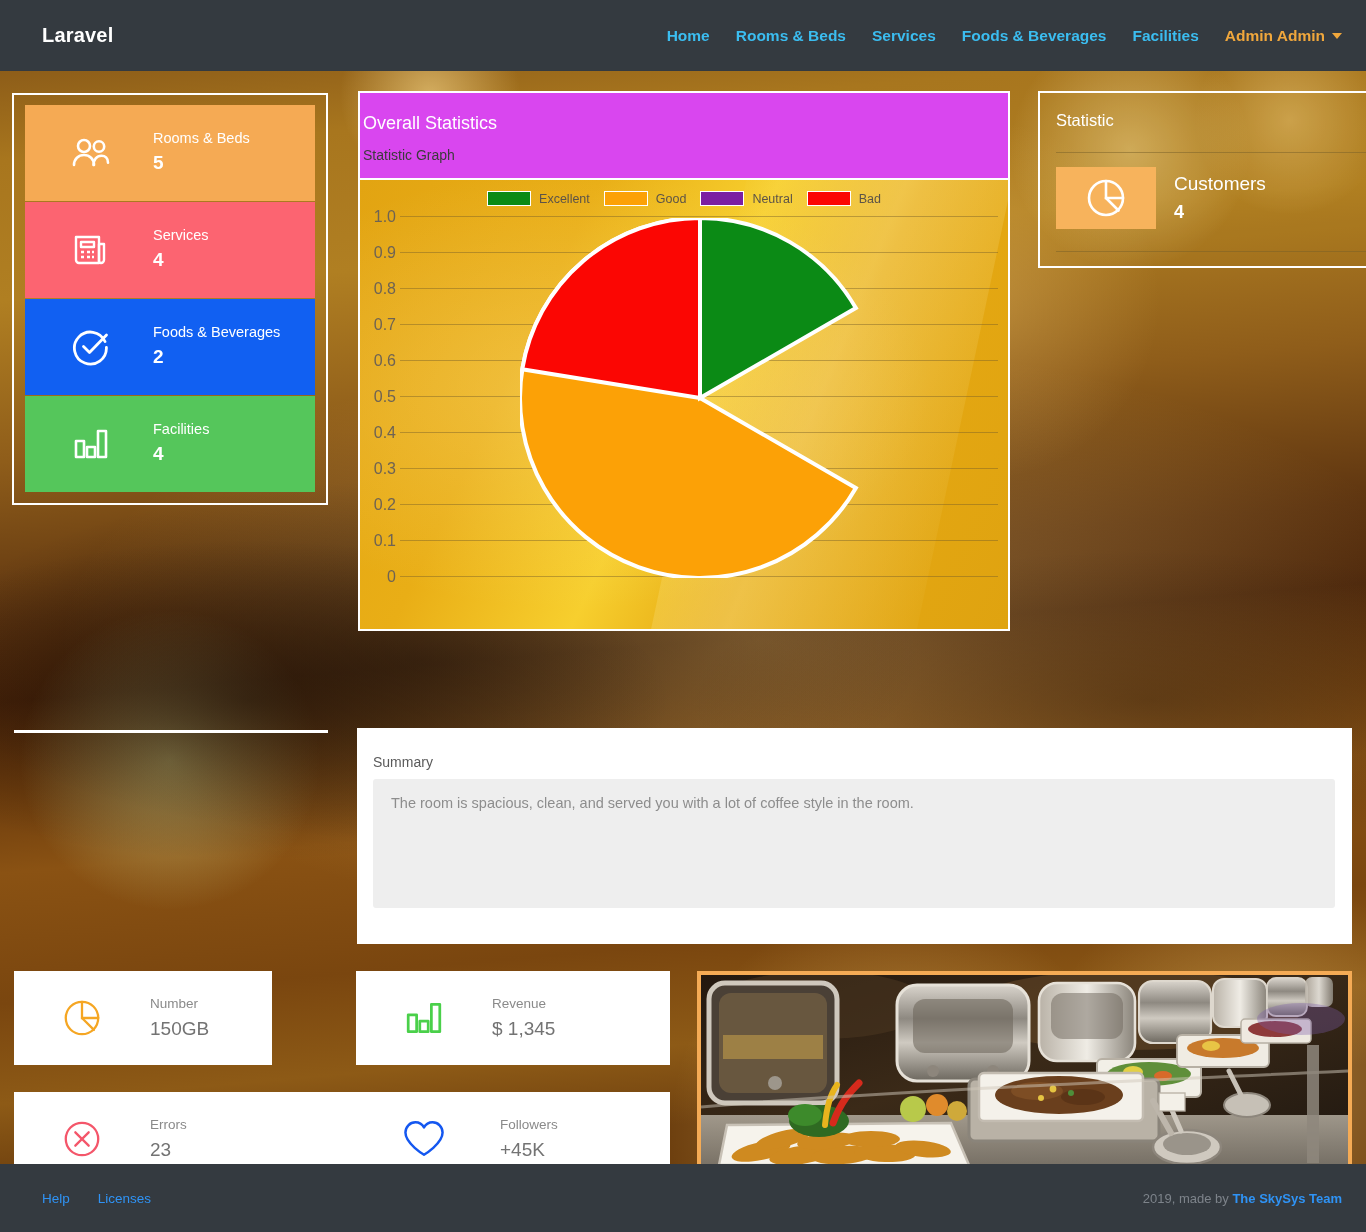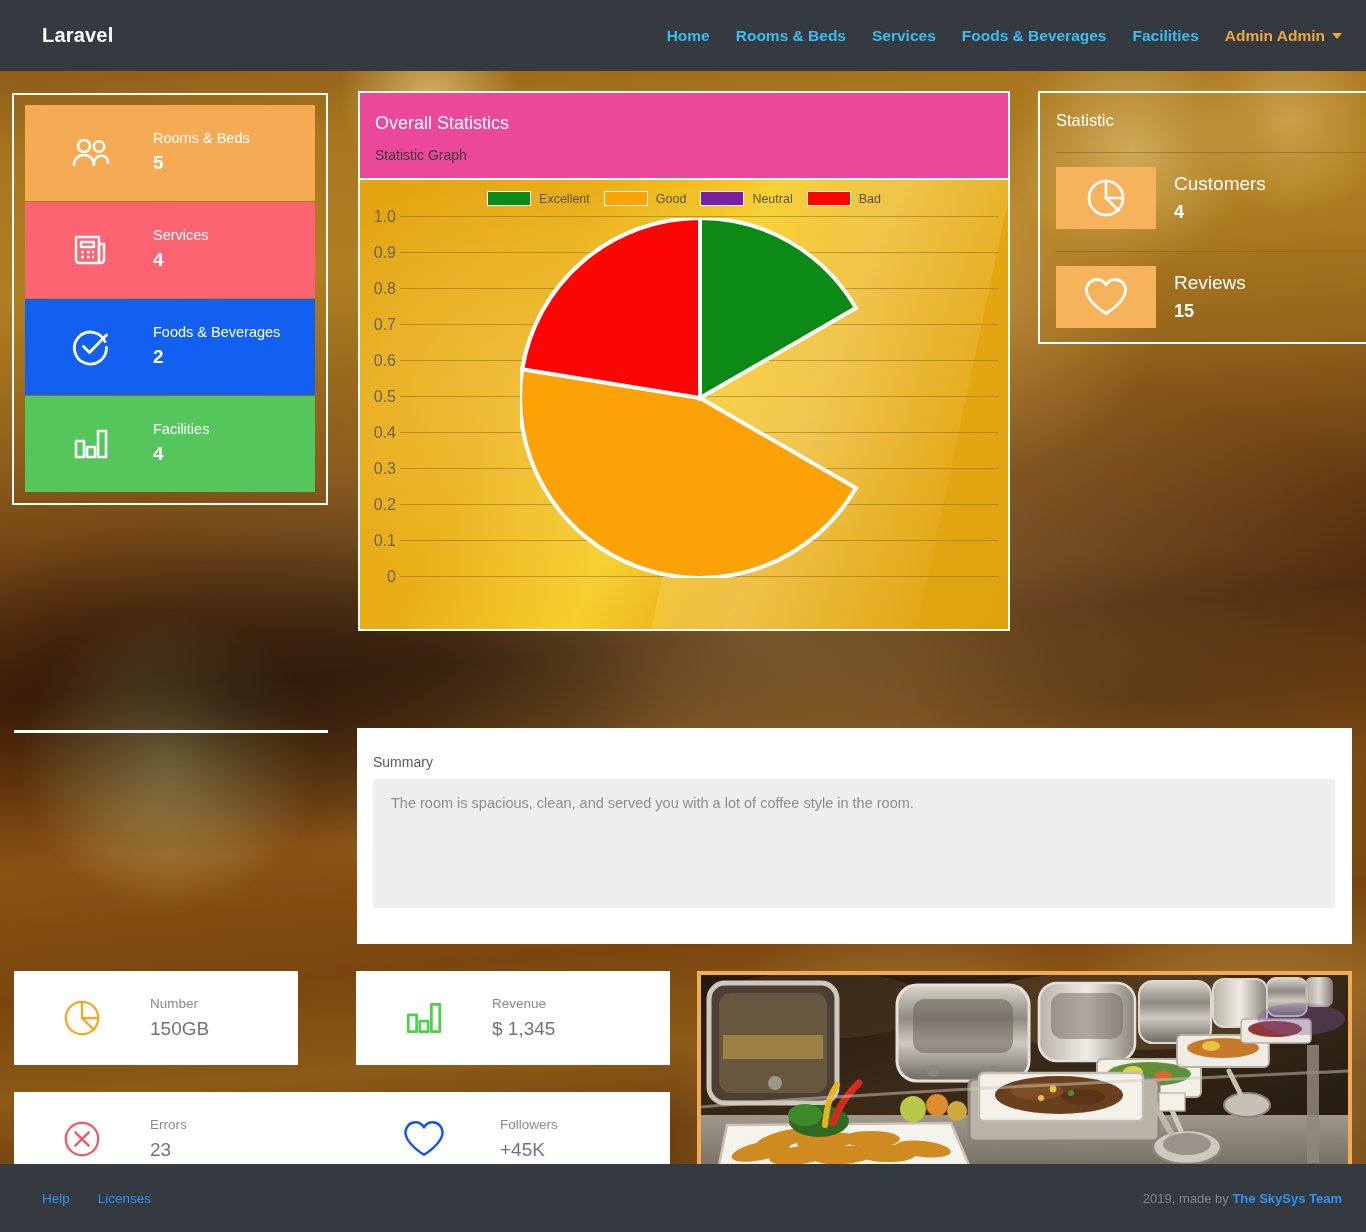--- a/index.html
+++ b/index.html
@@ -136,22 +136,22 @@
   .qs-value { font-size: 19px; font-weight: bold; line-height: 1.5; }
 
   
   .chart-card {
     position: absolute;
     left: 358px; top: 20px;
     width: 652px;
     border: 2px solid #fff;
   }
   .chart-head {
-    background: #ec4899;
-    padding: 17px 15px 15px 15px;
+    background: #d946ef;
+    padding: 17px 15px 15px 3px;
     border-bottom: 2px solid #fff;
   }
   .chart-title { color: #fff; font-size: 18px; line-height: 1.5; }
   .chart-sub { color: #3b3b3b; font-size: 14px; margin-top: 10px; }
   .chart-body {
     position: relative;
     height: 449px;
     background:
       radial-gradient(ellipse 360px 220px at 210px 210px, rgba(255,225,140,.35) 0, rgba(255,225,140,0) 100%),
       linear-gradient(115deg, #e2a412 0%, #e9ae16 28%, #f7cf2e 49%, #e6a913 66%, #dfa310 100%);
@@ -467,39 +467,28 @@
           </svg>
         </div>
         <div class="stat-text">
           <div class="stat-label">Customers</div>
           <div class="stat-value">4</div>
         </div>
       </div>
 
       <div class="stat-divider"></div>
 
-      <div class="stat-row">
-        <div class="stat-icon">
-          <svg width="46" height="42" viewBox="0 0 46 42" fill="none" stroke="#fff" stroke-width="2.8" stroke-linejoin="round">
-            <path d="M23 37.5C23 37.5 3.5 26 3.5 14.3 3.5 8.1 8.2 3.5 14 3.5c3.9 0 7.2 2.2 9 5.4 1.8-3.2 5.1-5.4 9-5.4 5.8 0 10.5 4.6 10.5 10.8C42.5 26 23 37.5 23 37.5z"></path>
-          </svg>
-        </div>
-        <div class="stat-text">
-          <div class="stat-label">Reviews</div>
-          <div class="stat-value">15</div>
-        </div>
-      </div>
     </div>
 
     <div class="summary-card">
       <div class="summary-label">Summary</div>
       <textarea class="summary-box" placeholder="The room is spacious, clean, and served you with a lot of coffee style in the room." style=""></textarea>
     </div>
 
-    <div class="mini-card" style="left:14px; top:900px; width:284px;">
+    <div class="mini-card" style="left:14px; top:900px; width:258px;">
       <div class="mini-icon">
         <svg width="42" height="42" viewBox="0 0 44 44" fill="none" stroke="#f5a623" stroke-width="2.4" stroke-linecap="round">
           <circle cx="22" cy="22" r="17"></circle>
           <path d="M22 5v17h17"></path>
           <path d="M22 22L34.5 34.5"></path>
         </svg>
       </div>
       <div>
         <div class="mini-label">Number</div>
         <div class="mini-value">150GB</div>

